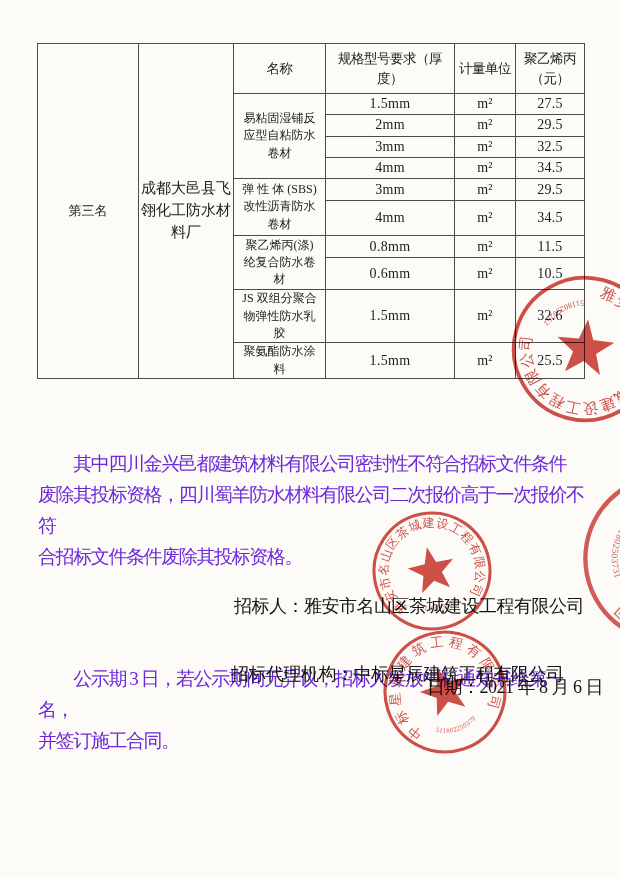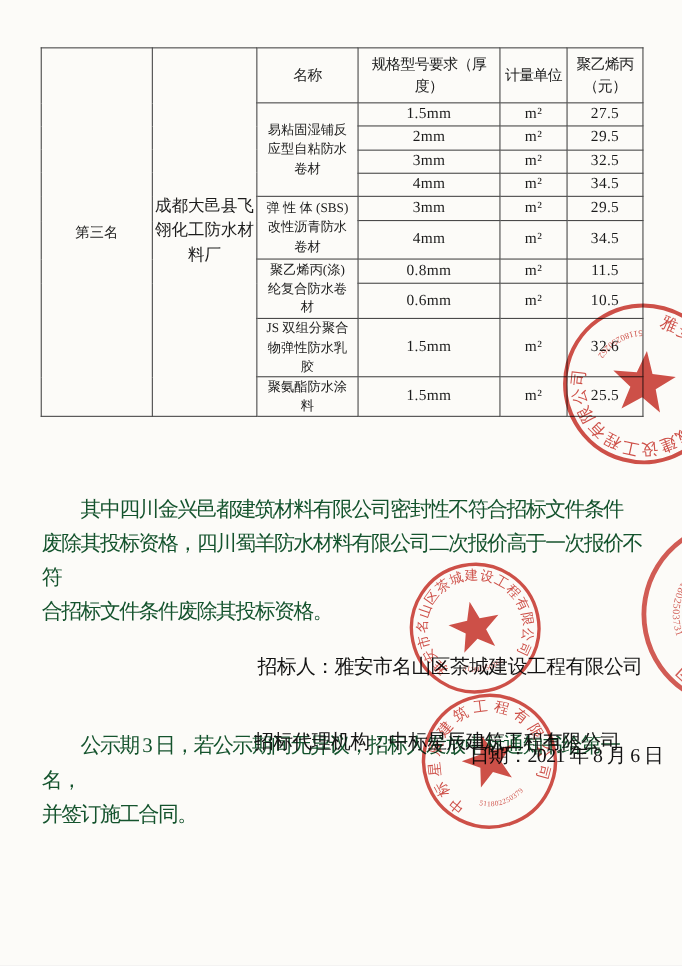--- a/index.html
+++ b/index.html
@@ -23,21 +23,21 @@
   td.rank { font-size:13px; }
   td.bidder { font-size:15px; white-space:pre-line; }
   td.mname { white-space:pre-line; font-size:12px; }
   td.hdr { font-size:13.5px; letter-spacing:-0.5px; white-space:pre-line; }
   td.spec, td.unit, td.price { font-size:14px; letter-spacing:0.3px; }
   td.vtop { vertical-align:top; padding-top:2px; }
   
   .bodytext {
     position:absolute; left:38px; top:386px; width:552px;
     font-size:19px; letter-spacing:-1.4px; line-height:31px;
-    white-space:pre-wrap; color:#14532d;
+    white-space:pre-wrap; color:#6d28d9;
   }
   .para2 { margin-top:29px; }
   .sig {
     position:absolute; font-size:18px; letter-spacing:-0.5px; color:#141414;
     white-space:nowrap;
   }
   .sig-tenderer { left:234px; top:594px; }
   .sig-agency   { left:231px; top:662px; }
   .sig-date     { left:427px; top:675px; }
   

